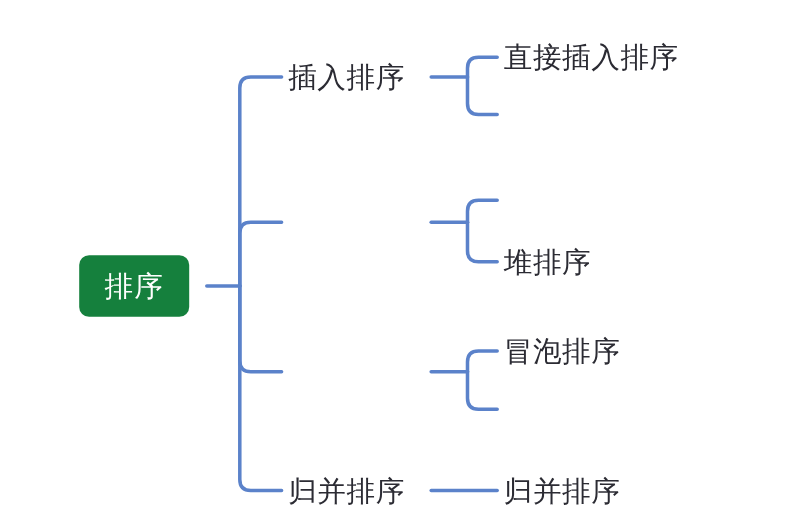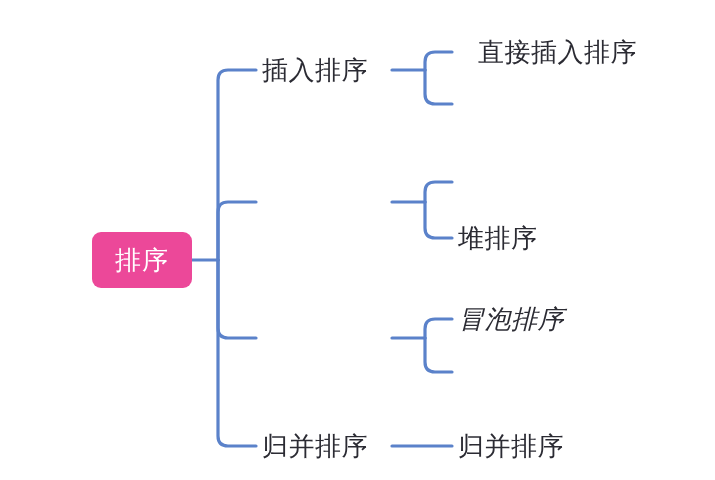--- a/index.html
+++ b/index.html
@@ -26,25 +26,25 @@
     left: 0;
     top: 0;
     width: 715px;
     height: 480px;
     pointer-events: none;
   }
 
   
   .root-node {
     position: absolute;
-    left: 92px;
+    left: 72px;
     top: 232px;
     width: 100px;
     height: 56px;
-    background: #ec4899;
+    background: #15803d;
     border-radius: 9px;
     display: flex;
     align-items: center;
     justify-content: center;
     box-sizing: border-box;
   }
   .root-node-label {
     color: #ffffff;
     font-size: 26px;
     line-height: 1;
@@ -115,31 +115,31 @@
   <div class="branch-label" style="top:70px;">
     <span>插入排序</span>
   </div>
 
 
 
   <div class="branch-label" style="top:446px;">
     <span>归并排序</span>
   </div>
 
-  <div class="leaf-label" style="top:52px;margin-left:20px;">
+  <div class="leaf-label" style="top:52px;">
     <span>直接插入排序</span>
   </div>
 
 
 
   <div class="leaf-label" style="top:238px;">
     <span>堆排序</span>
   </div>
 
-  <div class="leaf-label" style="top:319px;font-style:italic;">
+  <div class="leaf-label" style="top:319px;">
     <span>冒泡排序</span>
   </div>
 
 
   <div class="leaf-label" style="top:446px;">
     <span>归并排序</span>
   </div>
 
 </div>
 

